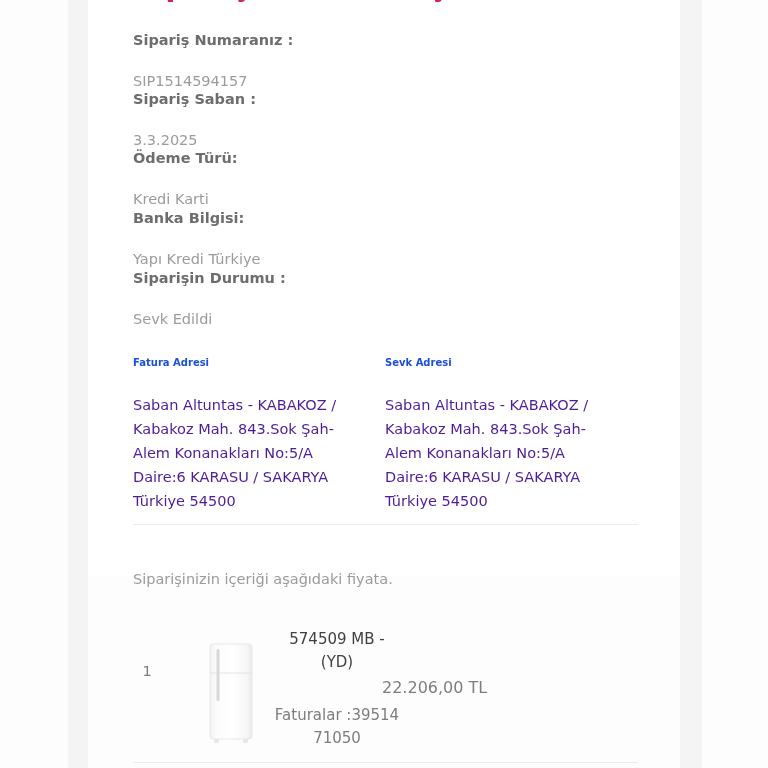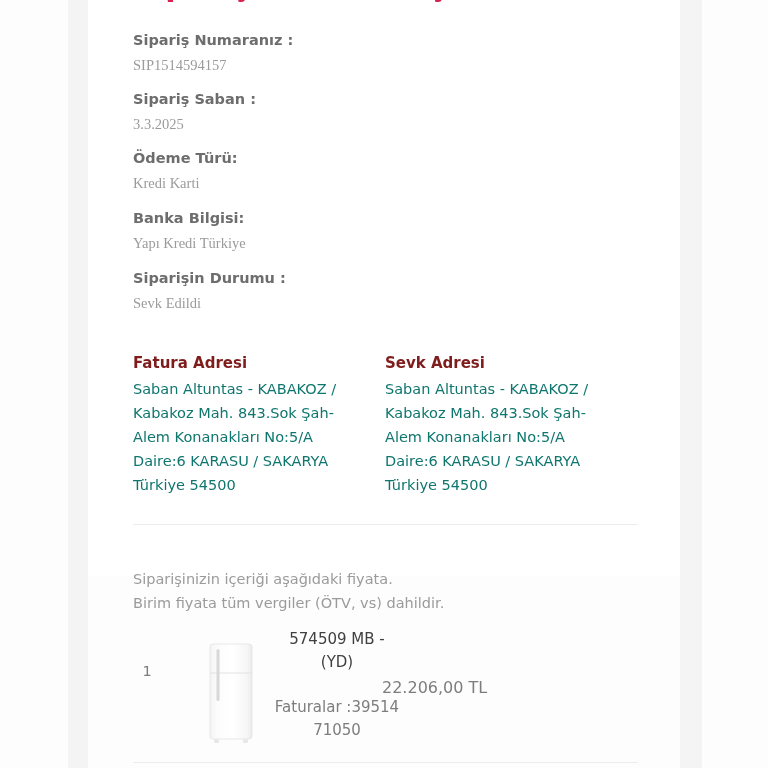--- a/index.html
+++ b/index.html
@@ -65,38 +65,37 @@
     color: #6d6d6d;
     line-height: 20px;
     white-space: nowrap;
   }
   .val {
     font-size: 14.5px;
     font-weight: normal;
     color: #9b9b9b;
     line-height: 20px;
     white-space: nowrap;
-    margin-top: 5px;
-    font-family: Liberation Serif, serif;
+    margin-top: 21px;
   }
 
   
   .addr { position: absolute; width: 240px; }
   .addr.bill { left: 45px;  top: 352px; }
   .addr.ship { left: 297px; top: 352px; }
   .addr .ahead {
-    font-size: 15px;
+    font-size: 10px;
     font-weight: bold;
-    color: #7f1d1d;
+    color: #1d4ed8;
     line-height: 22px;
-    margin-bottom: 3px;
+    margin-bottom: 19px;
   }
   .addr .aline {
     font-size: 14.5px;
-    color: #0f766e;
+    color: #4c1d95;
     line-height: 24px;
     white-space: nowrap;
   }
 
   
   .divider {
     position: absolute;
     left: 45px;
     width: 505px;
     height: 1px;
@@ -146,21 +145,21 @@
     top: 0px;
     width: 128px;
     text-align: center;
   }
   .pinfo .pname {
     font-size: 15px;
     color: #404040;
     line-height: 23px;
   }
   .pinfo .pinv {
-    margin-top: 22px;
+    margin-top: 30px;
     font-size: 15px;
     color: #7d7d7d;
     line-height: 23px;
     word-break: break-all;
   }
 
   .price {
     position: absolute;
     left: 249px;
     top: 50px;
@@ -225,21 +224,20 @@
       <div class="aline">Kabakoz Mah. 843.Sok Şah-</div>
       <div class="aline">Alem Konanakları No:5/A</div>
       <div class="aline">Daire:6 KARASU / SAKARYA</div>
       <div class="aline">Türkiye 54500</div>
     </div>
 
     <div class="divider top"></div>
 
     <div class="notes">
       <div class="nline">Siparişinizin içeriği aşağıdaki fiyata.</div>
-      <div class="nline">Birim fiyata tüm vergiler (ÖTV, vs) dahildir.</div>
     </div>
 
     <div class="product-row">
 
       <div class="qty">1</div>
 
       <div class="thumb">
         <svg viewBox="0 0 58 104" width="58" height="104" xmlns="http://www.w3.org/2000/svg">
           <defs>
             <linearGradient id="fridgeBody" x1="0" y1="0" x2="1" y2="0">

